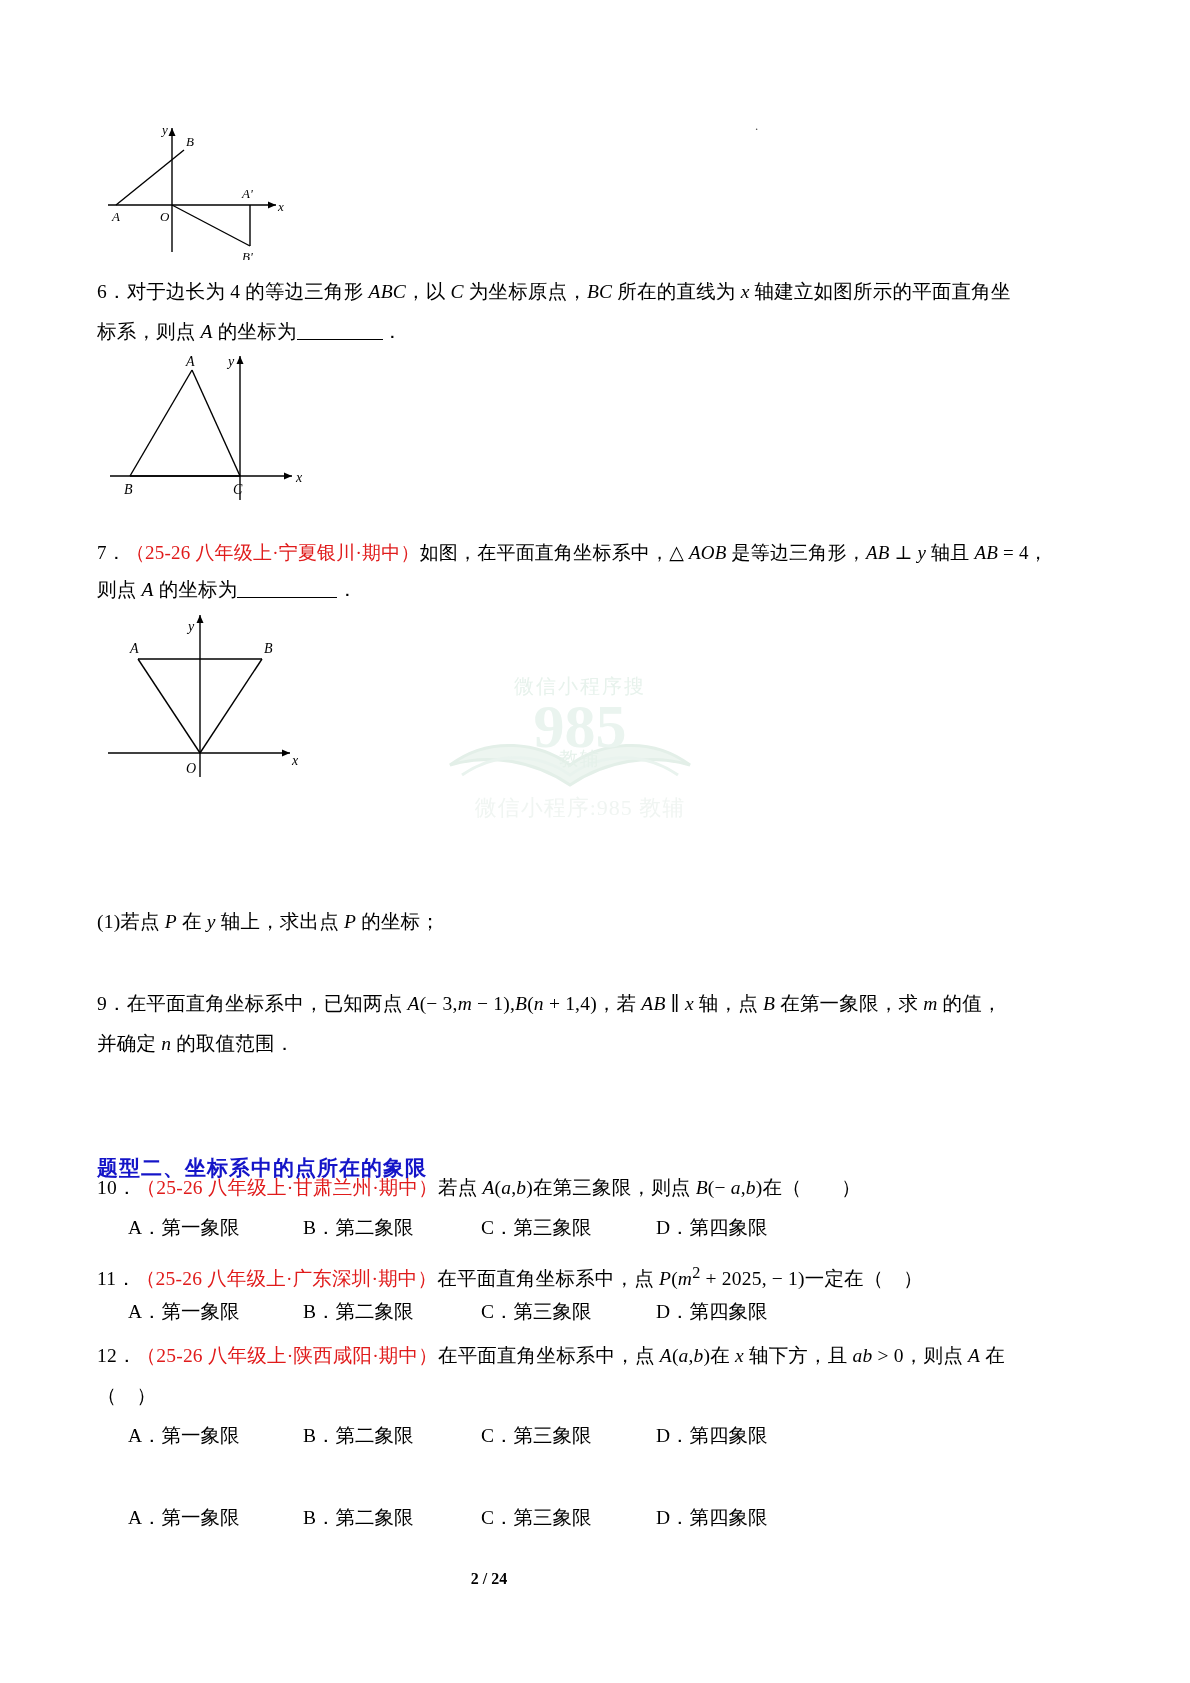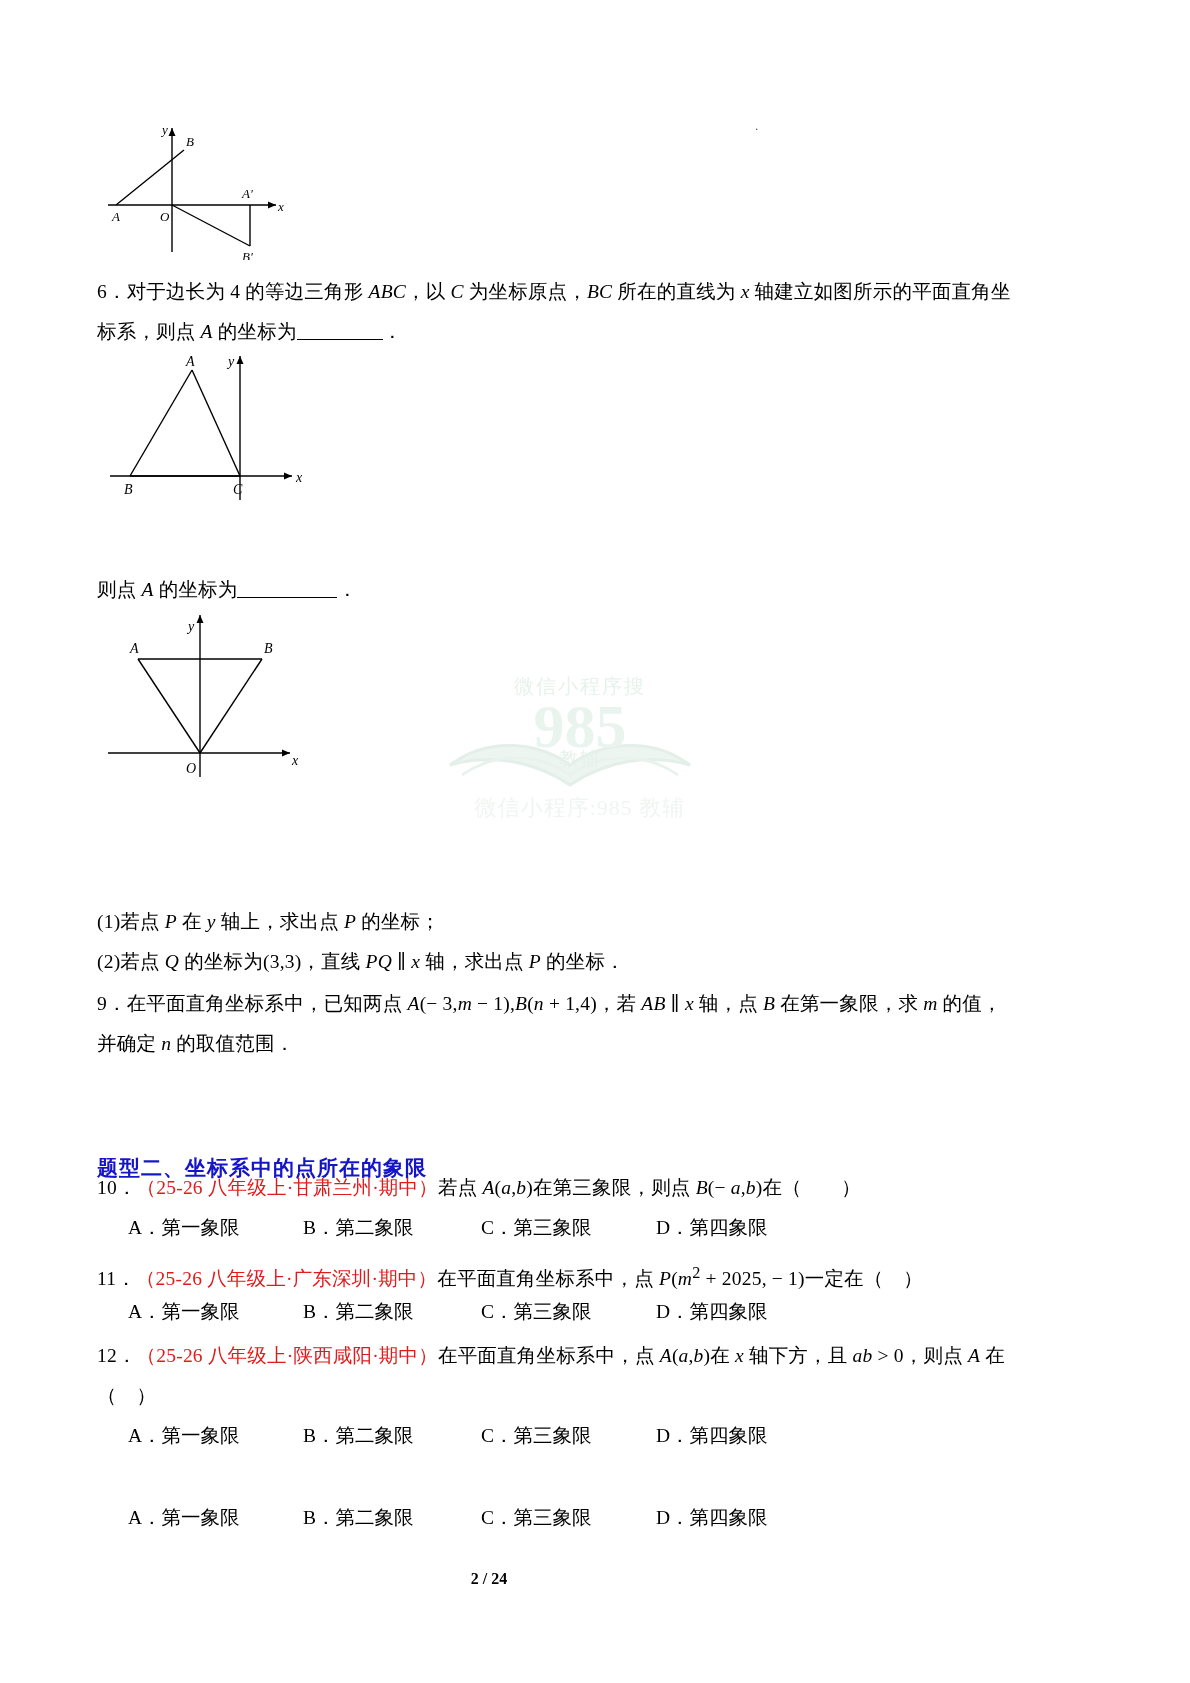--- a/index.html
+++ b/index.html
@@ -167,20 +167,23 @@
       <g font-family="'Liberation Serif', serif" font-size="14" font-style="italic" fill="#000">
         <text x="86" y="18">A</text>
         <text x="128" y="18">y</text>
         <text x="24" y="146">B</text>
         <text x="133" y="146">C</text>
         <text x="196" y="134">x</text>
       </g>
     </svg>
   </div>
 
+  <div class="abs qline" style="left:97px; top:533px; width:1010px; font-size:19px;">
+    <span>7．</span><span class="tag">（25-26 八年级上·宁夏银川·期中）</span><span>如图，在平面直角坐标系中，△ <i class="mi">AOB</i> 是等边三角形，<i class="mi">AB</i> ⊥ <i class="mi">y</i> 轴且 <i class="mi">AB</i> = 4，</span>
+  </div>
   <div class="abs qline" style="left:97px; top:570px;">
     <span>则点 <i class="mi">A</i> 的坐标为</span><span class="blank-u" style="width:100px;"></span><span>．</span>
   </div>
 
   <div class="fig" style="left:100px; top:605px; width:320px; height:185px;">
     <svg width="320" height="185" viewBox="0 0 320 185" xmlns="http://www.w3.org/2000/svg">
       <g stroke="#000" stroke-width="1.4" fill="none">
 
         <line x1="8" y1="148" x2="190" y2="148"></line>
         <polygon points="190,148 182,144.5 182,151.5" fill="#000" stroke="none"></polygon>
@@ -198,23 +201,20 @@
         <text x="164" y="48">B</text>
         <text x="86" y="168">O</text>
         <text x="192" y="160">x</text>
       </g>
     </svg>
   </div>
 
   <div class="abs qline" style="left:97px; top:902px;">
     <span>(1)若点 <i class="mi">P</i> 在 <i class="mi">y</i> 轴上，求出点 <i class="mi">P</i> 的坐标；</span>
   </div>
-  <div class="abs qline" style="left:97px; top:942px;">
-    <span>(2)若点 <i class="mi">Q</i> 的坐标为(3,3)，直线 <i class="mi">PQ</i> ∥ <i class="mi">x</i> 轴，求出点 <i class="mi">P</i> 的坐标．</span>
-  </div>
 
   <div class="abs qline" style="left:97px; top:984px;">
     <span>9．</span><span>在平面直角坐标系中，已知两点 <i class="mi">A</i>(− 3,<i class="mi">m</i> − 1),<i class="mi">B</i>(<i class="mi">n</i> + 1,4)，若 <i class="mi">AB</i> ∥ <i class="mi">x</i> 轴，点 <i class="mi">B</i> 在第一象限，求 <i class="mi">m</i> 的值，</span>
   </div>
   <div class="abs qline" style="left:97px; top:1024px;">
     <span>并确定 <i class="mi">n</i> 的取值范围．</span>
   </div>
 
   <div class="abs section-head" style="left:97px; top:1118px;">题型二、坐标系中的点所在的象限</div>
 

